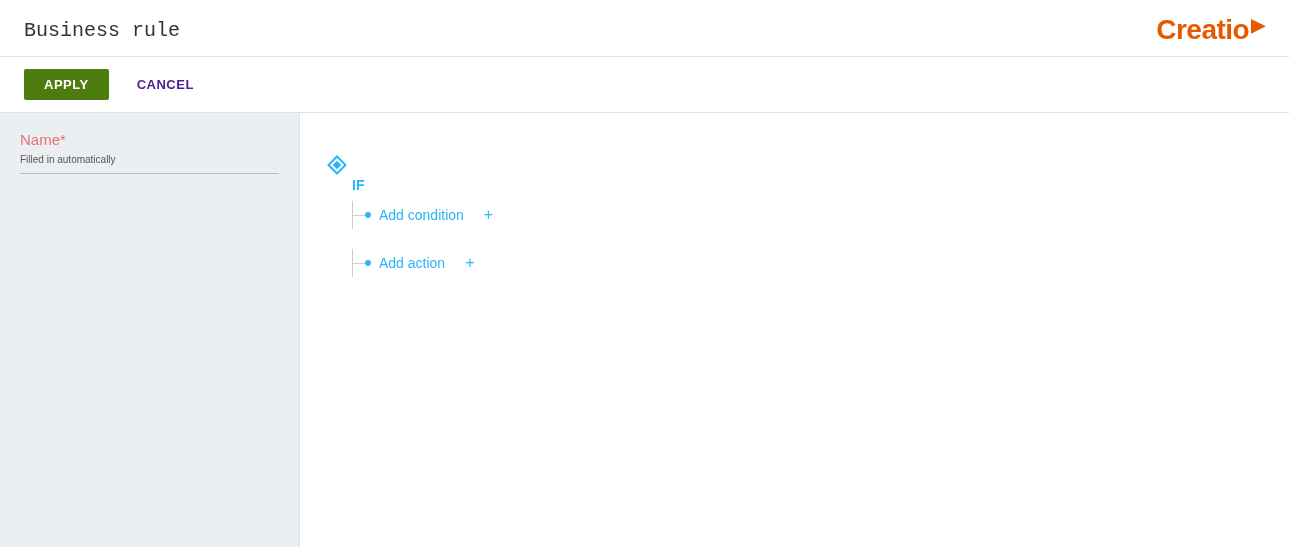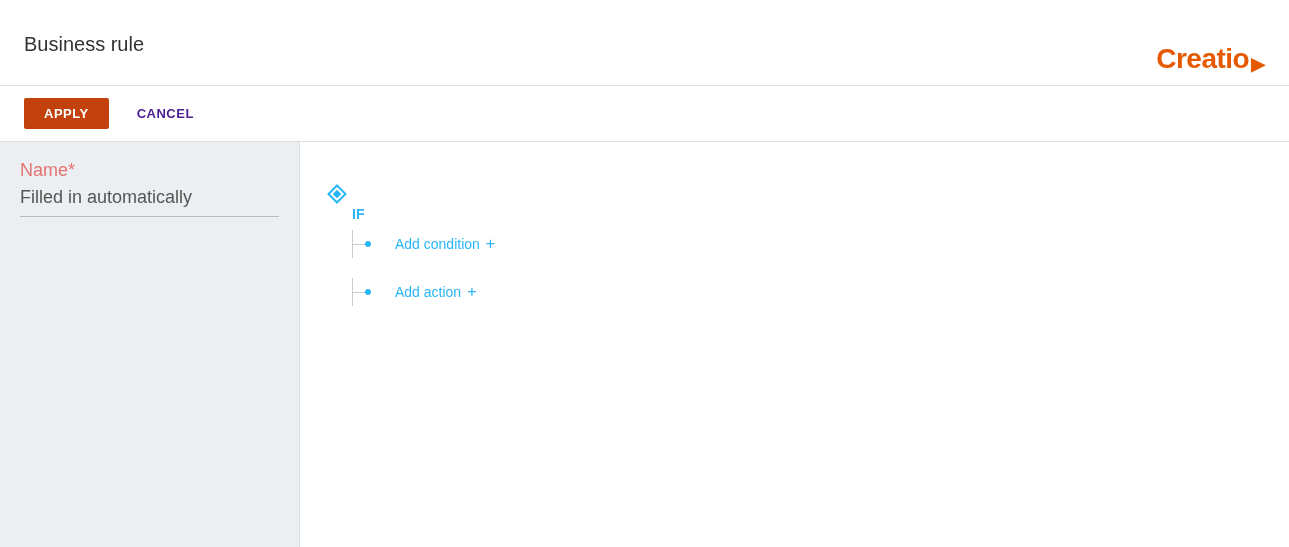--- a/index.html
+++ b/index.html
@@ -11,33 +11,34 @@
       align-items: center;
       justify-content: space-between;
       padding: 14px 24px 10px 24px;
       border-bottom: 1px solid #e0e0e0;
       background: #fff;
     }
     .header-title {
       font-size: 20px;
       font-weight: 400;
       color: #333;
+      font-family: Liberation Mono, monospace;
     }
 
     
     .toolbar {
       display: flex;
       align-items: center;
       padding: 12px 24px;
       gap: 16px;
       border-bottom: 1px solid #e0e0e0;
       background: #fff;
     }
     .btn-apply {
-      background: #c2410c;
+      background: #4d7c0f;
       color: #fff;
       border: none;
       padding: 8px 20px;
       font-size: 13px;
       font-weight: 600;
       cursor: pointer;
       border-radius: 2px;
       letter-spacing: 0.5px;
     }
     .btn-cancel {
@@ -59,29 +60,29 @@
 
     
     .left-panel {
       width: 300px;
       min-width: 300px;
       background: #eceff1;
       border-right: 1px solid #dde2e5;
       padding: 18px 20px;
     }
     .field-label {
-      font-size: 18px;
+      font-size: 15px;
       color: #e57373;
       margin-bottom: 6px;
     }
     .field-label .required {
       color: #e57373;
     }
     .field-value {
-      font-size: 18px;
+      font-size: 10px;
       color: #555;
       padding-bottom: 8px;
       border-bottom: 1px solid #b0bec5;
       width: 100%;
     }
 
     
     .right-panel {
       flex: 1;
       background: #fff;
@@ -164,35 +165,33 @@
       background: #29b6f6;
       border-radius: 50%;
       flex-shrink: 0;
     }
     .add-link {
       color: #29b6f6;
       font-size: 14px;
       cursor: pointer;
       display: flex;
       align-items: flex-end;
-      gap: 6px;
-      margin-left: 16px;
+      gap: 20px;
     }
     .plus-icon {
       font-size: 16px;
       color: #29b6f6;
       font-weight: 400;
       line-height: 1;
     }
 
     
     .creatio-logo {
       display: flex;
-      align-items: flex-end;
-      margin-top: 29px;
+      align-items: flex-start;
     }
     .logo-text {
       font-size: 28px;
       font-weight: 700;
       color: #e55a00;
       font-family: Arial, sans-serif;
       letter-spacing: -0.5px;
     }
     .logo-arrow {
       color: #e55a00;

